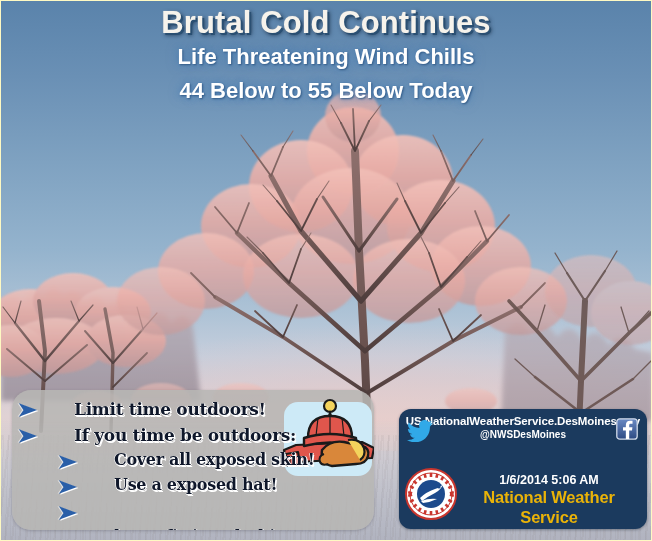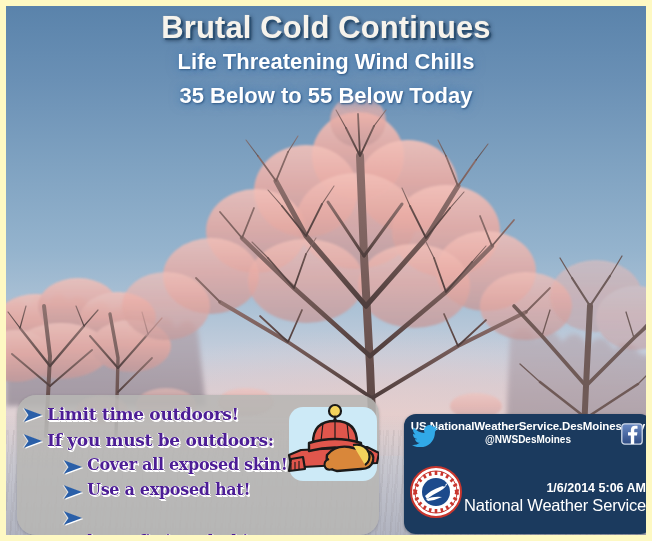--- a/index.html
+++ b/index.html
@@ -4,21 +4,21 @@
 <style>
   * { margin:0; padding:0; box-sizing:border-box; }
   html,body{ background:#222; }
   body{ font-family:"Liberation Sans", sans-serif; }
 
   #graphic{
     position:relative;
     width:652px; height:541px;
     overflow:hidden;
     background:#7d9fbe;
-    border:6px solid #fef9c3;
+    border:1px solid #fef9c3;
   }
 
   
   .sky{
     position:absolute; left:0; top:0; width:100%; height:100%;
     background:linear-gradient(to bottom,
       #5a83ab 0%,
       #6a90b5 14%,
       #7fa2c1 30%,
       #94b3cd 46%,
@@ -109,29 +109,30 @@
     width:22px;
     font-size:19px; font-weight:bold;
     color:#2a5fa8;
     text-shadow:1px 1px 0 #ffffff, -1px 0 0 rgba(255,255,255,.6);
     transform:scaleX(1.25);
     line-height:1.25;
   }
   .tip-text{
     font-family:"DejaVu Serif", serif;
     font-size:17px; font-weight:bold;
-    color:#4c1d95;
+    color:#0f172a;
     letter-spacing:-.3px;
     text-shadow:
       1.5px 1.5px 0 #ffffff,
       -0.5px -0.5px 0 #ffffff,
       1px 0 0 #ffffff,
       0 1px 0 #ffffff;
     line-height:1.3;
     white-space:nowrap;
+    margin-left:32px;
   }
   .tip-text.small{ font-size:16px;text-align:right; }
   .tip-spacer{ flex:0 0 22px; }
 
   
   .clipart{
     position:absolute; right:-4px; top:8px;
     width:100px; height:84px;
     z-index:2;
   }
@@ -169,28 +170,28 @@
     width:22px; height:22px;
   }
   .nws-bottom{
     position:absolute; left:0; right:0; top:52px;
     display:flex; align-items:center;
   }
   .seal{
     flex:0 0 auto; width:52px; height:52px; margin-left:6px;
   }
   .nws-textcol{
-    flex:1 1 auto; text-align:right; padding-right:6px;margin-top:12px;
+    flex:1 1 auto; text-align:center; padding-right:6px;margin-top:12px;
   }
   .nws-time{
     font-size:12.5px; font-weight:bold; color:#ffffff;
     margin-bottom:1px;
   }
   .nws-office{
-    font-size:16.5px; font-weight:normal; color:#ffffff;
+    font-size:16.5px; font-weight:bold; color:#eab308;
     line-height:1.2; letter-spacing:-.2px;
   }
 </style>
 </head>
 <body>
 
 <div id="graphic">
 
   <div class="sky"></div>
   <div class="horizon-glow"></div>
@@ -333,21 +334,21 @@
       </g>
     </svg>
   </div>
 
   <div class="ground"></div>
   <div class="ground-texture"></div>
 
   <div class="headline-block">
     <div class="title">Brutal Cold Continues</div>
     <div class="sub">Life Threatening Wind Chills</div>
-    <div class="sub second">35 Below to 55 Below Today</div>
+    <div class="sub second">44 Below to 55 Below Today</div>
   </div>
 
   <div class="tips-panel">
 
     <svg class="clipart" viewBox="0 0 100 84">
       <rect x="6" y="4" width="88" height="74" rx="14" fill="#cdeaf7"></rect>
 
       <path d="M6 52 L18 47 L84 44 L96 50 L94 60 L20 64 L8 62 Z" fill="#e0564c" stroke="#1a1a1a" stroke-width="2.2" stroke-linejoin="round"></path>
       <path d="M8 56 L6 68 L22 66 L20 54 Z" fill="#e0564c" stroke="#1a1a1a" stroke-width="2.2" stroke-linejoin="round"></path>
       <g stroke="#1a1a1a" stroke-width="1.1">
@@ -367,21 +368,21 @@
       <path d="M46 56 Q40 58 42 64 Q44 68 50 66" fill="#d9873a" stroke="#1a1a1a" stroke-width="2"></path>
     </svg>
 
     <div class="tips-list">
       <div class="tip-row">
         <span class="arrow">➤</span>
         <span class="tip-text">Limit time outdoors!</span>
       </div>
       <div class="tip-row">
         <span class="arrow">➤</span>
-        <span class="tip-text">If you must be outdoors:</span>
+        <span class="tip-text">If you time be outdoors:</span>
       </div>
       <div class="tip-row indent">
         <span class="arrow">➤</span>
         <span class="tip-text small">Cover all exposed skin!</span>
       </div>
       <div class="tip-row indent">
         <span class="arrow">➤</span>
         <span class="tip-text small">Use a exposed hat!</span>
       </div>
       <div class="tip-row indent">

